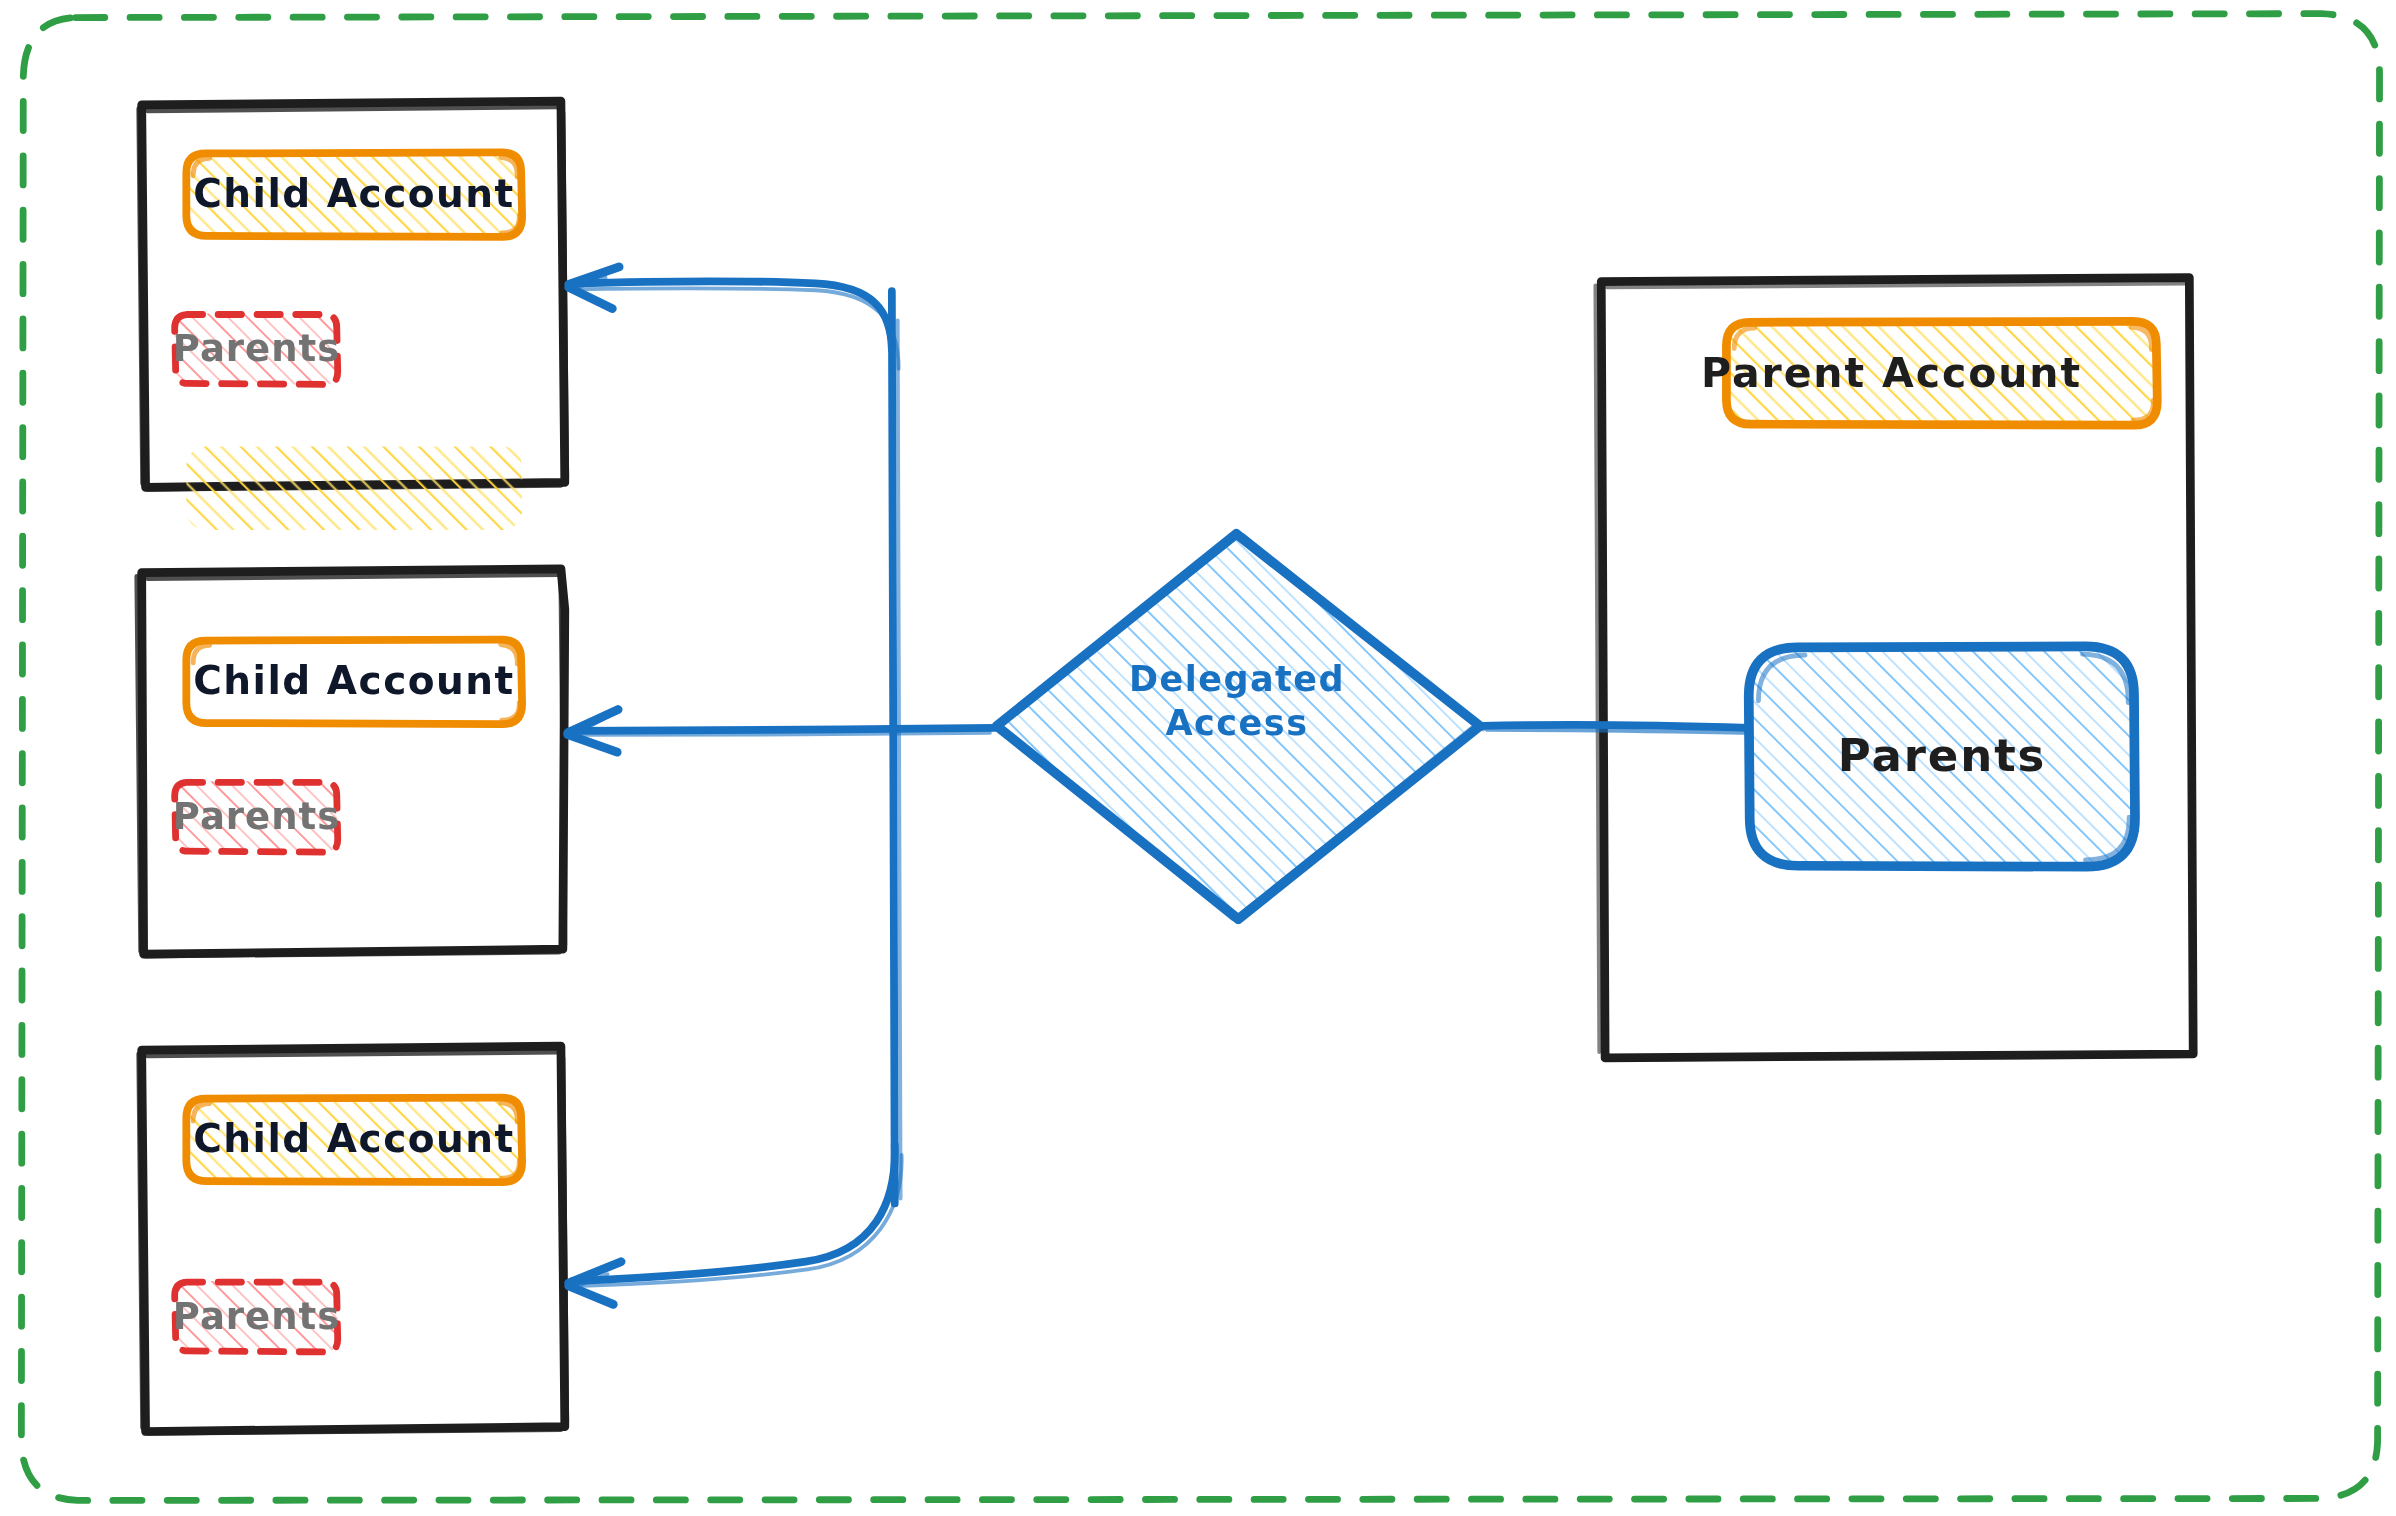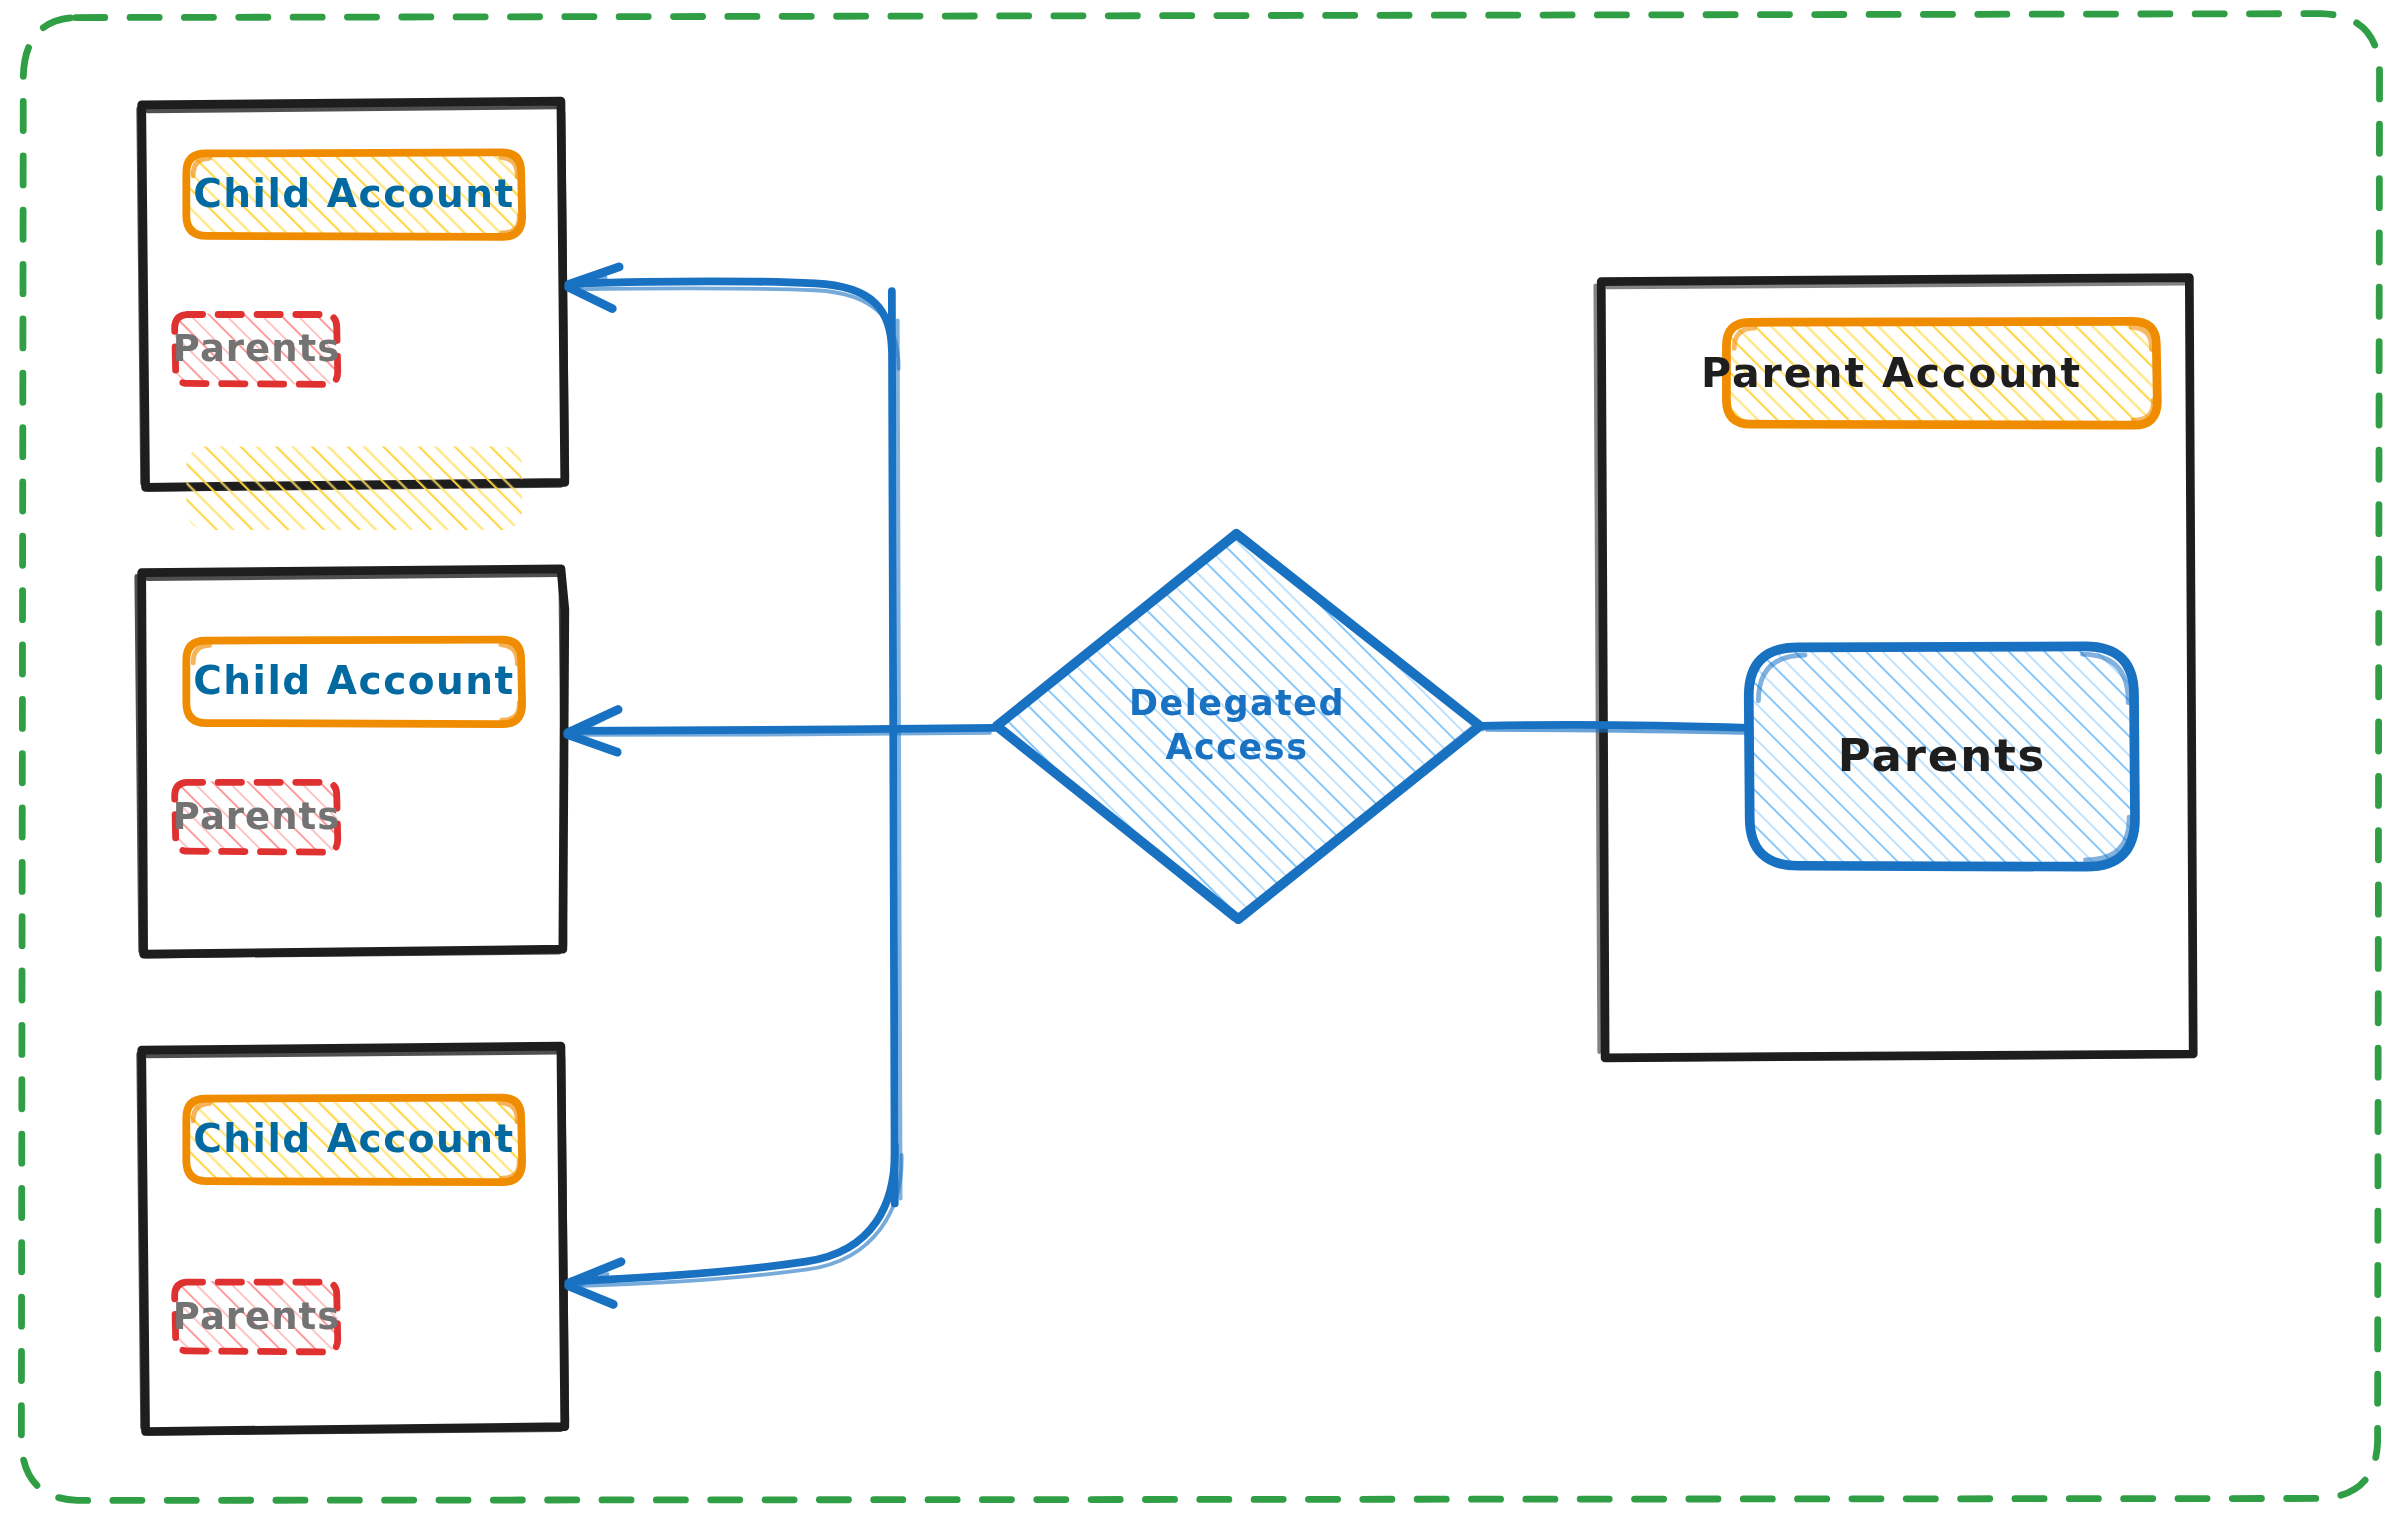--- a/index.html
+++ b/index.html
@@ -34,21 +34,21 @@
     justify-content: center;
     text-align: center;
     pointer-events: none;
     white-space: pre-line;
   }
   .lbl-child-account {
     font-family: "DejaVu Sans", sans-serif;
     font-size: 39px;
     font-weight: 700;
     letter-spacing: 1.5px;
-    color: #0369a1;
+    color: #0f172a;
   }
   .lbl-parents {
     font-family: "DejaVu Sans", sans-serif;
     font-size: 37px;
     font-weight: 700;
     letter-spacing: 1px;
     color: #737373;
   }
   .lbl-parent-account {
     font-family: "DejaVu Sans", sans-serif;
@@ -218,19 +218,19 @@
 
   <div class="node-label lbl-child-account" style="left:186px; top:639px; width:336px; height:83px;">Child Account</div>
   <div class="node-label lbl-parents" style="left:175px; top:781px; width:163px; height:71px;">Parents</div>
 
   <div class="node-label lbl-child-account" style="left:186px; top:1097px; width:336px; height:83px;">Child Account</div>
   <div class="node-label lbl-parents" style="left:175px; top:1281px; width:163px; height:71px;">Parents</div>
 
   <div class="node-label lbl-parent-account" style="left:1676px; top:321px; width:431px; height:103px;">Parent Account</div>
   <div class="node-label lbl-manager" style="left:1749px; top:646px; width:386px; height:219px;">Parents</div>
 
-  <div class="node-label lbl-delegated" style="left:1072px; top:640px; width:330px; height:171px; flex-direction:column;">
+  <div class="node-label lbl-delegated" style="left:1072px; top:616px; width:330px; height:171px; flex-direction:column;">
     <span>Delegated</span>
     <span>Access</span>
   </div>
 
 </div>
 
 
 </body></html>

